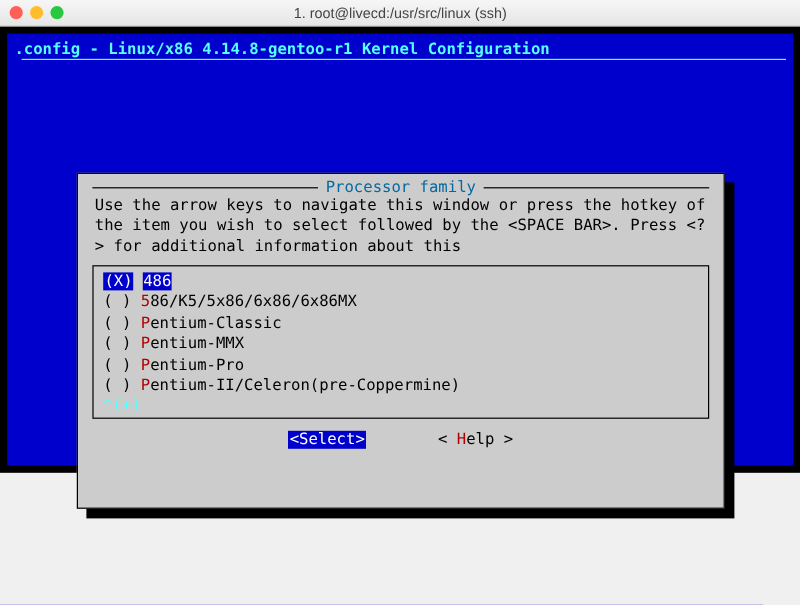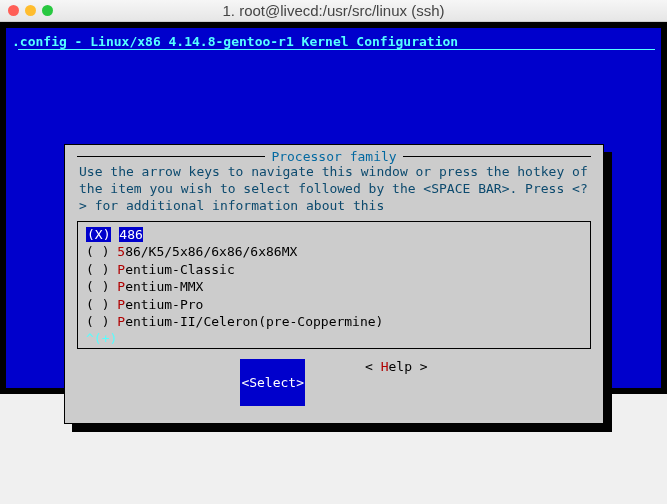--- a/index.html
+++ b/index.html
@@ -28,21 +28,21 @@
   }
   .dot {
     width: 11px; height: 11px; border-radius: 50%;
   }
   .red { background: #ff5f57; }
   .yellow { background: #ffbd2e; }
   .green { background: #28c840; }
   .title {
     flex: 1;
     text-align: center;
-    font-size: 15px;
+    font-size: 12px;
     color: #444;
     font-family: -apple-system, sans-serif;
   }
   .terminal {
     background: #000;
     height: 372px;
     padding: 6px;
   }
   .screen {
     background: #0000cc;
@@ -95,21 +95,21 @@
   }
   .dialog-title-row .tline {
     flex: 1;
     border-top: 1px solid #000;
   }
   .dialog-title {
     padding: 0 6px;
     color: #0369a1;
   }
   .instructions {
-    color: #0c4a6e;
+    color: #000000;
     line-height: 1.3;
     padding: 0 2px 6px 2px;
   }
   .listbox {
     border: 1px solid #000;
     padding: 4px 8px 2px 8px;
     background: #cccccc;
     margin-bottom: 10px;
   }
   .item {
@@ -134,21 +134,21 @@
     display: flex;
     justify-content: center;
     gap: 60px;
   }
   .btn {
     font-family: inherit;
   }
   .btn-sel {
     background: #0000cc;
     color: #fff;
-    padding: 16px 1px;
+    padding: 0 1px;
   }
   .btn-sel .hot { color: #ffffff; }
   .btn-plain { color: #000; }
   .btn-plain .hot { color: #b00000; }
 </style>
 </head>
 <body>
 
 <div class="titlebar">
   <div class="traffic">

